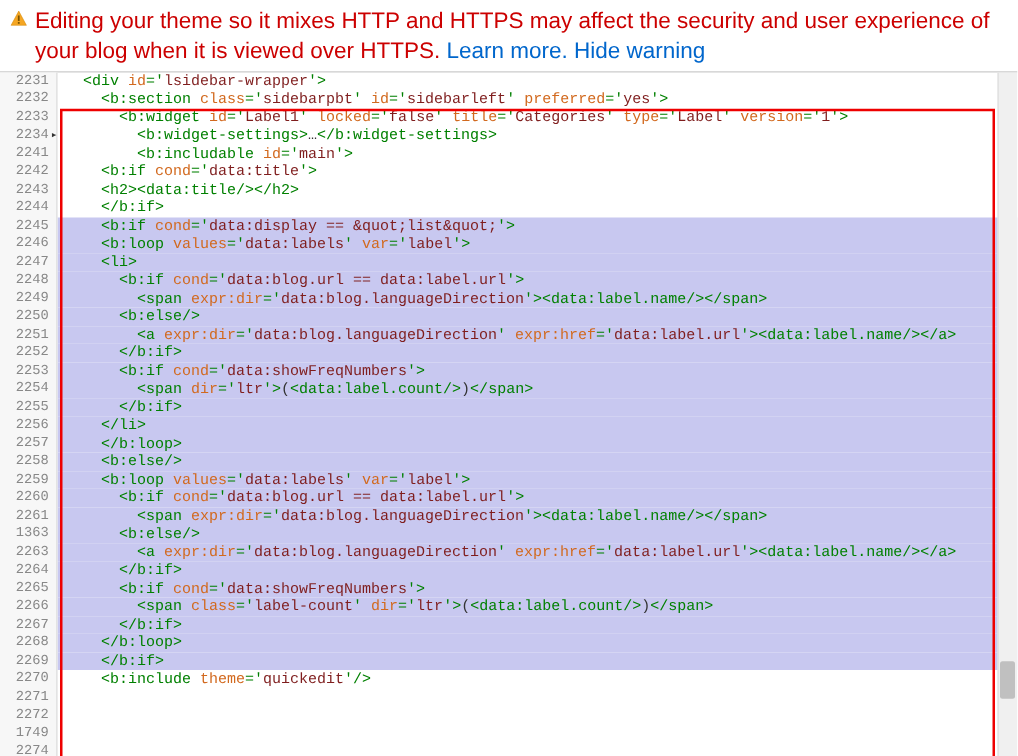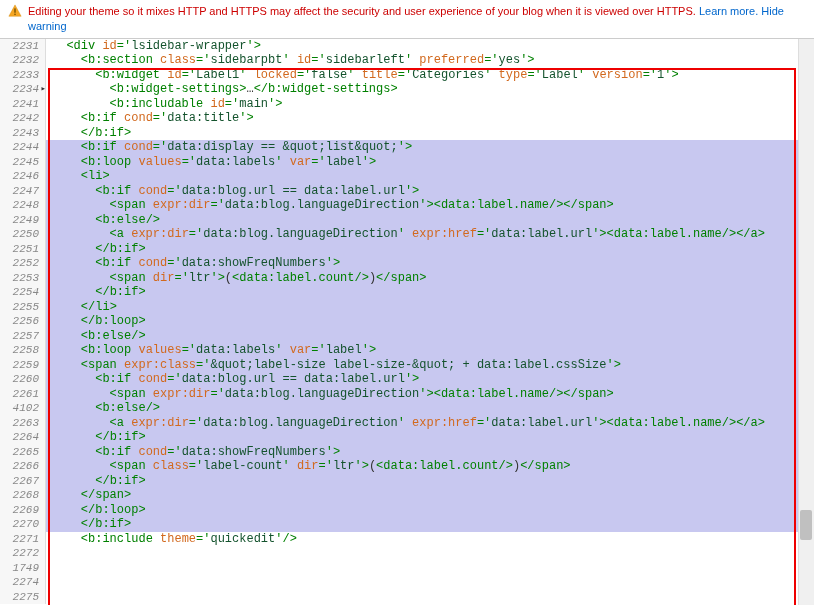--- a/index.html
+++ b/index.html
@@ -5,21 +5,21 @@
 * { margin: 0; padding: 0; box-sizing: border-box; }
 body {
   font-family: Consolas, 'Courier New', monospace;
   font-size: 12px;
   width: 814px;
   background: #fff;
 }
 .warning-bar {
   padding: 4px 8px 4px 28px;
   font-family: Arial, sans-serif;
-  font-size: 11px;
+  font-size: 18px;
   color: #c00;
   position: relative;
   line-height: 1.35;
 }
 .warning-icon {
   position: absolute;
   left: 8px;
   top: 4px;
   width: 14px;
   height: 14px;
@@ -34,42 +34,42 @@
   left: 0;
   top: 0;
   width: 46px;
   background: #f7f7f7;
   border-right: 1px solid #ddd;
   color: #888;
   text-align: right;
   font-size: 11px;
   user-select: none;
 }
-.gutter .ln { height: 14.5px; padding-right: 6px; line-height: 14.5px; font-style: italic; }
+.gutter .ln { height: 14.5px; padding-right: 6px; line-height: 14.5px; }
 .gutter .ln.mark { color:#888; position:relative;}
 .gutter .ln.mark::after{content:'▸';position:absolute;right:-1px;color:#333;font-size:9px;}
 .code-area {
   margin-left: 46px;
   position: relative;
   overflow: hidden;
   height: 566px;
 }
 .scrollbar { position:absolute; right:0; top:0; bottom:0; width:16px; background:#f0f0f0; border-left:1px solid #ddd;}
 .scrollbar-thumb{position:absolute;right:2px;width:12px;height:30px;background:#c0c0c0;border-radius:2px;}
 .red-box {
   position: absolute;
   border: 2px solid #e00;
   pointer-events: none;
   z-index: 5;
 }
 .line { height: 14.5px; line-height: 14.5px; white-space: pre; padding-left: 6px; }
 .line.sel { background: #c8c8f0; }
 .t-tag { color: #008000; }
 .t-attr { color: #d2691e; }
-.t-str { color: #14532d; }
+.t-str { color: #7f1d1d; }
 .t-punc { color: #008000; }
 .t-text { color: #333; }
 </style>
 </head>
 <body>
 
 <div class="warning-bar">
   <span class="warning-icon">
     <svg viewBox="0 0 16 16">
         <path fill="#f5a623" stroke="#d48806" stroke-width="0.5" d="M8 1 L15 14 L1 14 Z"></path>
@@ -103,21 +103,21 @@
       <div class="ln">2252</div>
       <div class="ln">2253</div>
       <div class="ln">2254</div>
       <div class="ln">2255</div>
       <div class="ln">2256</div>
       <div class="ln">2257</div>
       <div class="ln">2258</div>
       <div class="ln">2259</div>
       <div class="ln">2260</div>
       <div class="ln">2261</div>
-      <div class="ln">4102</div>
+      <div class="ln">1363</div>
       <div class="ln">2263</div>
       <div class="ln">2264</div>
       <div class="ln">2265</div>
       <div class="ln">2266</div>
       <div class="ln">2267</div>
       <div class="ln">2268</div>
       <div class="ln">2269</div>
       <div class="ln">2270</div>
       <div class="ln">2271</div>
       <div class="ln">2272</div>
@@ -129,43 +129,42 @@
     <div class="red-box" id="redbox" style="top: 29px; left: 2px; right: 18px; height: 580px;"></div>
     <div class="scrollbar">
       <div class="scrollbar-thumb" id="sbthumb" style="top: 471.68px;"></div>
     </div>
   <div class="line">  <span class="t-punc">&lt;</span><span class="t-tag">div</span> <span class="t-attr">id</span><span class="t-punc">=</span><span class="t-punc">'</span><span class="t-str">lsidebar-wrapper</span><span class="t-punc">'</span><span class="t-punc">&gt;</span></div>
       <div class="line">    <span class="t-punc">&lt;</span><span class="t-tag">b:section</span> <span class="t-attr">class</span><span class="t-punc">=</span><span class="t-punc">'</span><span class="t-str">sidebarpbt</span><span class="t-punc">'</span> <span class="t-attr">id</span><span class="t-punc">=</span><span class="t-punc">'</span><span class="t-str">sidebarleft</span><span class="t-punc">'</span> <span class="t-attr">preferred</span><span class="t-punc">=</span><span class="t-punc">'</span><span class="t-str">yes</span><span class="t-punc">'</span><span class="t-punc">&gt;</span></div>
       <div class="line">      <span class="t-punc">&lt;</span><span class="t-tag">b:widget</span> <span class="t-attr">id</span><span class="t-punc">=</span><span class="t-punc">'</span><span class="t-str">Label1</span><span class="t-punc">'</span> <span class="t-attr">locked</span><span class="t-punc">=</span><span class="t-punc">'</span><span class="t-str">false</span><span class="t-punc">'</span> <span class="t-attr">title</span><span class="t-punc">=</span><span class="t-punc">'</span><span class="t-str">Categories</span><span class="t-punc">'</span> <span class="t-attr">type</span><span class="t-punc">=</span><span class="t-punc">'</span><span class="t-str">Label</span><span class="t-punc">'</span> <span class="t-attr">version</span><span class="t-punc">=</span><span class="t-punc">'</span><span class="t-str">1</span><span class="t-punc">'</span><span class="t-punc">&gt;</span></div>
       <div class="line">        <span class="t-punc">&lt;</span><span class="t-tag">b:widget-settings</span><span class="t-punc">&gt;</span><span class="t-text">…</span><span class="t-punc">&lt;/</span><span class="t-tag">b:widget-settings</span><span class="t-punc">&gt;</span></div>
       <div class="line">        <span class="t-punc">&lt;</span><span class="t-tag">b:includable</span> <span class="t-attr">id</span><span class="t-punc">=</span><span class="t-punc">'</span><span class="t-str">main</span><span class="t-punc">'</span><span class="t-punc">&gt;</span></div>
       <div class="line">    <span class="t-punc">&lt;</span><span class="t-tag">b:if</span> <span class="t-attr">cond</span><span class="t-punc">=</span><span class="t-punc">'</span><span class="t-str">data:title</span><span class="t-punc">'</span><span class="t-punc">&gt;</span></div>
+      <div class="line">    <span class="t-punc">&lt;</span><span class="t-tag">h2</span><span class="t-punc">&gt;</span><span class="t-punc">&lt;</span><span class="t-tag">data:title</span><span class="t-punc">/</span><span class="t-punc">&gt;</span><span class="t-punc">&lt;/</span><span class="t-tag">h2</span><span class="t-punc">&gt;</span></div>
       <div class="line">    <span class="t-punc">&lt;/</span><span class="t-tag">b:if</span><span class="t-punc">&gt;</span></div>
       <div class="line sel">    <span class="t-punc">&lt;</span><span class="t-tag">b:if</span> <span class="t-attr">cond</span><span class="t-punc">=</span><span class="t-punc">'</span><span class="t-str">data:display == &amp;quot;list&amp;quot;</span><span class="t-punc">'</span><span class="t-punc">&gt;</span></div>
       <div class="line sel">    <span class="t-punc">&lt;</span><span class="t-tag">b:loop</span> <span class="t-attr">values</span><span class="t-punc">=</span><span class="t-punc">'</span><span class="t-str">data:labels</span><span class="t-punc">'</span> <span class="t-attr">var</span><span class="t-punc">=</span><span class="t-punc">'</span><span class="t-str">label</span><span class="t-punc">'</span><span class="t-punc">&gt;</span></div>
       <div class="line sel">    <span class="t-punc">&lt;</span><span class="t-tag">li</span><span class="t-punc">&gt;</span></div>
       <div class="line sel">      <span class="t-punc">&lt;</span><span class="t-tag">b:if</span> <span class="t-attr">cond</span><span class="t-punc">=</span><span class="t-punc">'</span><span class="t-str">data:blog.url == data:label.url</span><span class="t-punc">'</span><span class="t-punc">&gt;</span></div>
       <div class="line sel">        <span class="t-punc">&lt;</span><span class="t-tag">span</span> <span class="t-attr">expr:dir</span><span class="t-punc">=</span><span class="t-punc">'</span><span class="t-str">data:blog.languageDirection</span><span class="t-punc">'</span><span class="t-punc">&gt;</span><span class="t-punc">&lt;</span><span class="t-tag">data:label.name</span><span class="t-punc">/</span><span class="t-punc">&gt;</span><span class="t-punc">&lt;/</span><span class="t-tag">span</span><span class="t-punc">&gt;</span></div>
       <div class="line sel">      <span class="t-punc">&lt;</span><span class="t-tag">b:else</span><span class="t-punc">/</span><span class="t-punc">&gt;</span></div>
       <div class="line sel">        <span class="t-punc">&lt;</span><span class="t-tag">a</span> <span class="t-attr">expr:dir</span><span class="t-punc">=</span><span class="t-punc">'</span><span class="t-str">data:blog.languageDirection</span><span class="t-punc">'</span> <span class="t-attr">expr:href</span><span class="t-punc">=</span><span class="t-punc">'</span><span class="t-str">data:label.url</span><span class="t-punc">'</span><span class="t-punc">&gt;</span><span class="t-punc">&lt;</span><span class="t-tag">data:label.name</span><span class="t-punc">/</span><span class="t-punc">&gt;</span><span class="t-punc">&lt;/</span><span class="t-tag">a</span><span class="t-punc">&gt;</span></div>
       <div class="line sel">      <span class="t-punc">&lt;/</span><span class="t-tag">b:if</span><span class="t-punc">&gt;</span></div>
       <div class="line sel">      <span class="t-punc">&lt;</span><span class="t-tag">b:if</span> <span class="t-attr">cond</span><span class="t-punc">=</span><span class="t-punc">'</span><span class="t-str">data:showFreqNumbers</span><span class="t-punc">'</span><span class="t-punc">&gt;</span></div>
       <div class="line sel">        <span class="t-punc">&lt;</span><span class="t-tag">span</span> <span class="t-attr">dir</span><span class="t-punc">=</span><span class="t-punc">'</span><span class="t-str">ltr</span><span class="t-punc">'</span><span class="t-punc">&gt;</span><span class="t-text">(</span><span class="t-punc">&lt;</span><span class="t-tag">data:label.count</span><span class="t-punc">/</span><span class="t-punc">&gt;</span><span class="t-text">)</span><span class="t-punc">&lt;/</span><span class="t-tag">span</span><span class="t-punc">&gt;</span></div>
       <div class="line sel">      <span class="t-punc">&lt;/</span><span class="t-tag">b:if</span><span class="t-punc">&gt;</span></div>
       <div class="line sel">    <span class="t-punc">&lt;/</span><span class="t-tag">li</span><span class="t-punc">&gt;</span></div>
       <div class="line sel">    <span class="t-punc">&lt;/</span><span class="t-tag">b:loop</span><span class="t-punc">&gt;</span></div>
       <div class="line sel">    <span class="t-punc">&lt;</span><span class="t-tag">b:else</span><span class="t-punc">/</span><span class="t-punc">&gt;</span></div>
       <div class="line sel">    <span class="t-punc">&lt;</span><span class="t-tag">b:loop</span> <span class="t-attr">values</span><span class="t-punc">=</span><span class="t-punc">'</span><span class="t-str">data:labels</span><span class="t-punc">'</span> <span class="t-attr">var</span><span class="t-punc">=</span><span class="t-punc">'</span><span class="t-str">label</span><span class="t-punc">'</span><span class="t-punc">&gt;</span></div>
-      <div class="line sel">    <span class="t-punc">&lt;</span><span class="t-tag">span</span> <span class="t-attr">expr:class</span><span class="t-punc">=</span><span class="t-punc">'</span><span class="t-str">&amp;quot;label-size label-size-&amp;quot; + data:label.cssSize</span><span class="t-punc">'</span><span class="t-punc">&gt;</span></div>
       <div class="line sel">      <span class="t-punc">&lt;</span><span class="t-tag">b:if</span> <span class="t-attr">cond</span><span class="t-punc">=</span><span class="t-punc">'</span><span class="t-str">data:blog.url == data:label.url</span><span class="t-punc">'</span><span class="t-punc">&gt;</span></div>
       <div class="line sel">        <span class="t-punc">&lt;</span><span class="t-tag">span</span> <span class="t-attr">expr:dir</span><span class="t-punc">=</span><span class="t-punc">'</span><span class="t-str">data:blog.languageDirection</span><span class="t-punc">'</span><span class="t-punc">&gt;</span><span class="t-punc">&lt;</span><span class="t-tag">data:label.name</span><span class="t-punc">/</span><span class="t-punc">&gt;</span><span class="t-punc">&lt;/</span><span class="t-tag">span</span><span class="t-punc">&gt;</span></div>
       <div class="line sel">      <span class="t-punc">&lt;</span><span class="t-tag">b:else</span><span class="t-punc">/</span><span class="t-punc">&gt;</span></div>
       <div class="line sel">        <span class="t-punc">&lt;</span><span class="t-tag">a</span> <span class="t-attr">expr:dir</span><span class="t-punc">=</span><span class="t-punc">'</span><span class="t-str">data:blog.languageDirection</span><span class="t-punc">'</span> <span class="t-attr">expr:href</span><span class="t-punc">=</span><span class="t-punc">'</span><span class="t-str">data:label.url</span><span class="t-punc">'</span><span class="t-punc">&gt;</span><span class="t-punc">&lt;</span><span class="t-tag">data:label.name</span><span class="t-punc">/</span><span class="t-punc">&gt;</span><span class="t-punc">&lt;/</span><span class="t-tag">a</span><span class="t-punc">&gt;</span></div>
       <div class="line sel">      <span class="t-punc">&lt;/</span><span class="t-tag">b:if</span><span class="t-punc">&gt;</span></div>
       <div class="line sel">      <span class="t-punc">&lt;</span><span class="t-tag">b:if</span> <span class="t-attr">cond</span><span class="t-punc">=</span><span class="t-punc">'</span><span class="t-str">data:showFreqNumbers</span><span class="t-punc">'</span><span class="t-punc">&gt;</span></div>
       <div class="line sel">        <span class="t-punc">&lt;</span><span class="t-tag">span</span> <span class="t-attr">class</span><span class="t-punc">=</span><span class="t-punc">'</span><span class="t-str">label-count</span><span class="t-punc">'</span> <span class="t-attr">dir</span><span class="t-punc">=</span><span class="t-punc">'</span><span class="t-str">ltr</span><span class="t-punc">'</span><span class="t-punc">&gt;</span><span class="t-text">(</span><span class="t-punc">&lt;</span><span class="t-tag">data:label.count</span><span class="t-punc">/</span><span class="t-punc">&gt;</span><span class="t-text">)</span><span class="t-punc">&lt;/</span><span class="t-tag">span</span><span class="t-punc">&gt;</span></div>
       <div class="line sel">      <span class="t-punc">&lt;/</span><span class="t-tag">b:if</span><span class="t-punc">&gt;</span></div>
-      <div class="line sel">    <span class="t-punc">&lt;/</span><span class="t-tag">span</span><span class="t-punc">&gt;</span></div>
       <div class="line sel">    <span class="t-punc">&lt;/</span><span class="t-tag">b:loop</span><span class="t-punc">&gt;</span></div>
       <div class="line sel">    <span class="t-punc">&lt;/</span><span class="t-tag">b:if</span><span class="t-punc">&gt;</span></div>
       <div class="line">    <span class="t-punc">&lt;</span><span class="t-tag">b:include</span> <span class="t-attr">theme</span><span class="t-punc">=</span><span class="t-punc">'</span><span class="t-str">quickedit</span><span class="t-punc">'</span><span class="t-punc">/</span><span class="t-punc">&gt;</span></div>
     </div>
 </div>
 
 </body></html>

